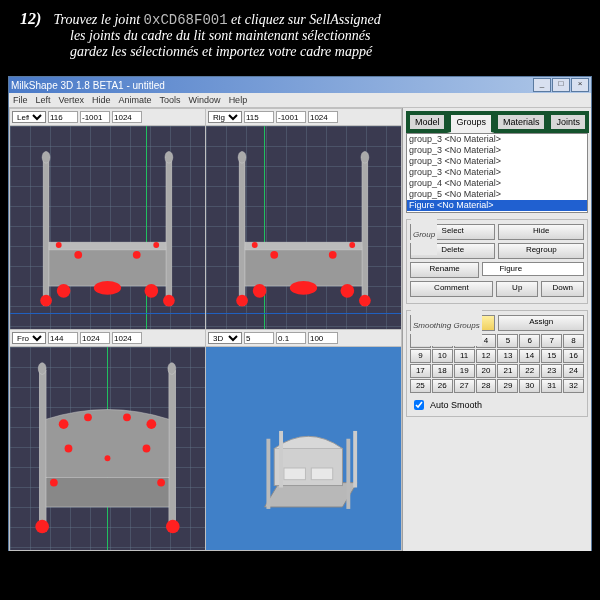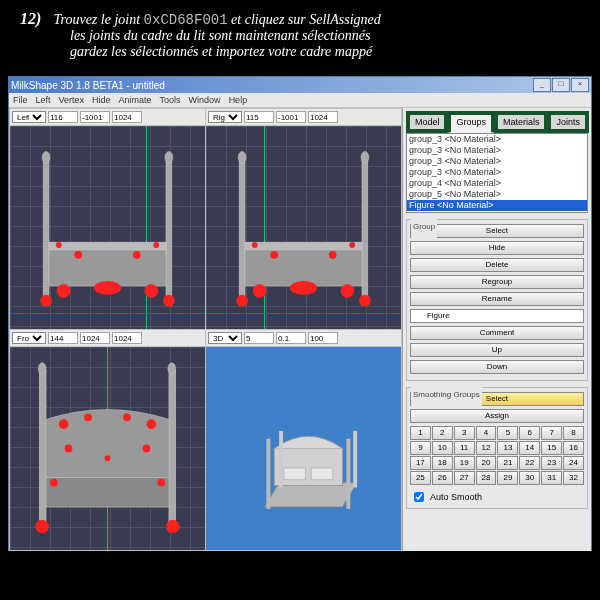--- a/index.html
+++ b/index.html
@@ -168,25 +168,26 @@
   .panel-section {
     margin-top: 6px;
     border: 1px solid #bbb;
     padding: 4px 3px 3px 3px;
     position: relative;
   }
   .panel-section .legend {
     position: absolute;
     top: -6px; left: 4px;
     background: #e8e8e8;
-    padding: 8px 2px;
+    padding: 16px 2px;
     font-size: 8px;
     color: #444;
-  }
-  .btn-row { display: flex; gap: 3px; margin-bottom: 3px; flex-direction: column; }
+    font-style: italic;
+  }
+  .btn-row { display: flex; gap: 3px; margin-bottom: 3px; }
   .btn {
     flex: 1;
     height: 14px;
     border: 1px solid #888;
     background: linear-gradient(#f8f8f8, #d8d8d8);
     font-size: 8px;
     text-align: center;
     line-height: 12px;
     cursor: pointer;
   }

